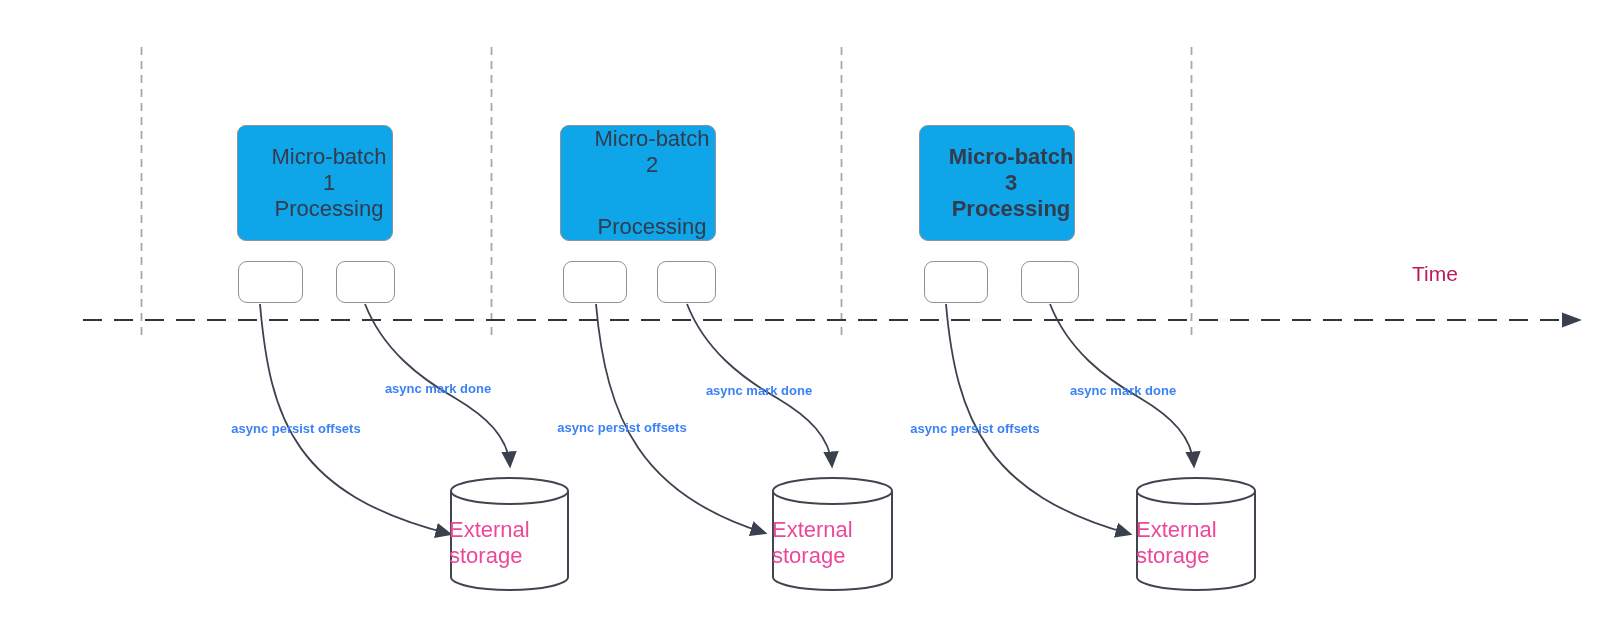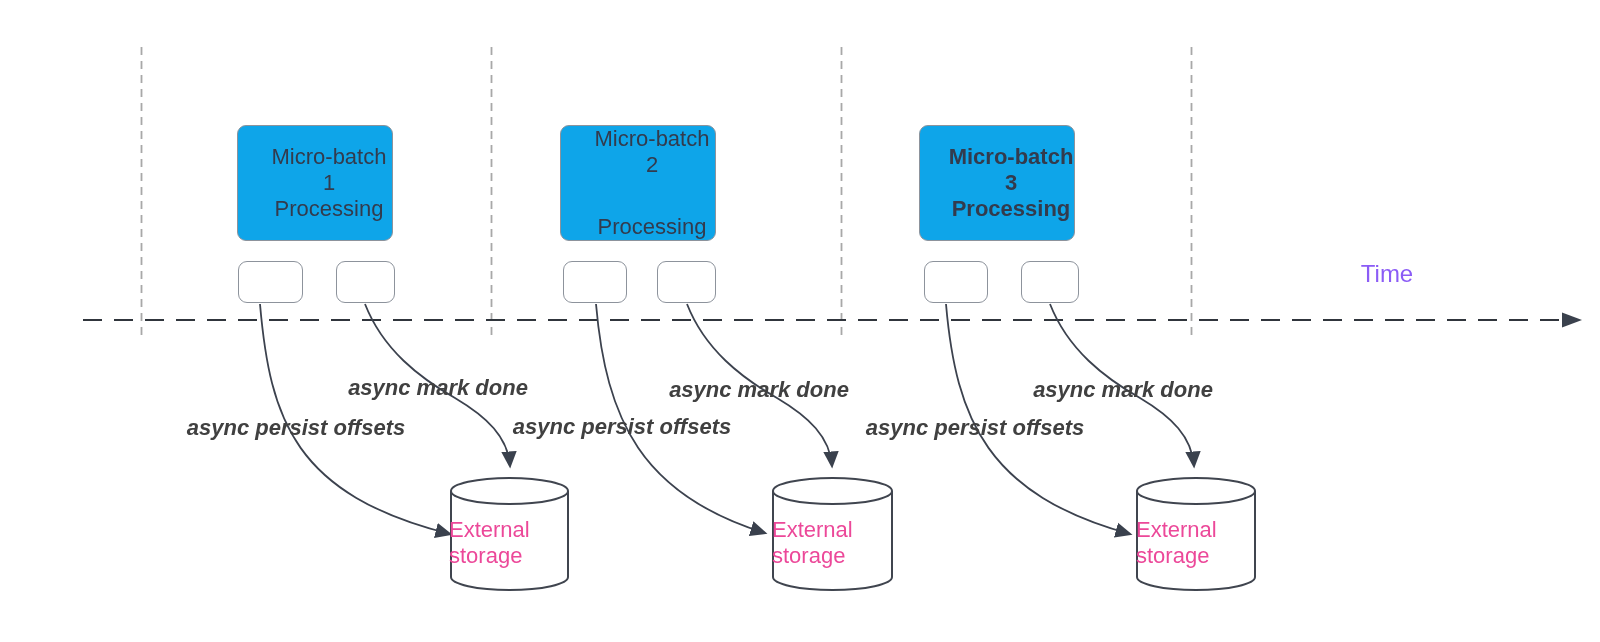--- a/index.html
+++ b/index.html
@@ -43,40 +43,40 @@
     height: 42px;
     box-sizing: border-box;
     border: 1.5px solid #8d939c;
     border-radius: 9px;
     background: #ffffff;
   }
   .flow-label {
     position: absolute;
     transform: translate(-50%, -50%);
     white-space: nowrap;
-    font-size: 22px;
+    font-size: 13px;
     font-weight: bold;
-    color: #404040;
-    font-style: italic;
+    color: #3b82f6;
   }
   .storage-label {
     position: absolute;
     width: 120px;
     transform: translateX(-50%);
     text-align: left;
     color: #ec4899;
     font-size: 22px;
     line-height: 26px;
   }
   .time-label {
     position: absolute;
     transform: translate(-50%, -50%);
-    color: #8b5cf6;
-    font-size: 24px;
+    color: #be185d;
+    font-size: 21px;
     white-space: nowrap;
+    margin-left: 48px;
   }
 </style>
 </head>
 <body>
 
 <div class="stage">
 
   <svg class="layer" width="1600" height="642" viewBox="0 0 1600 642">
     <defs>
       <marker id="arrow" viewBox="0 0 10 10" refX="8.5" refY="5" markerWidth="9.5" markerHeight="9.5" orient="auto-start-reverse">

